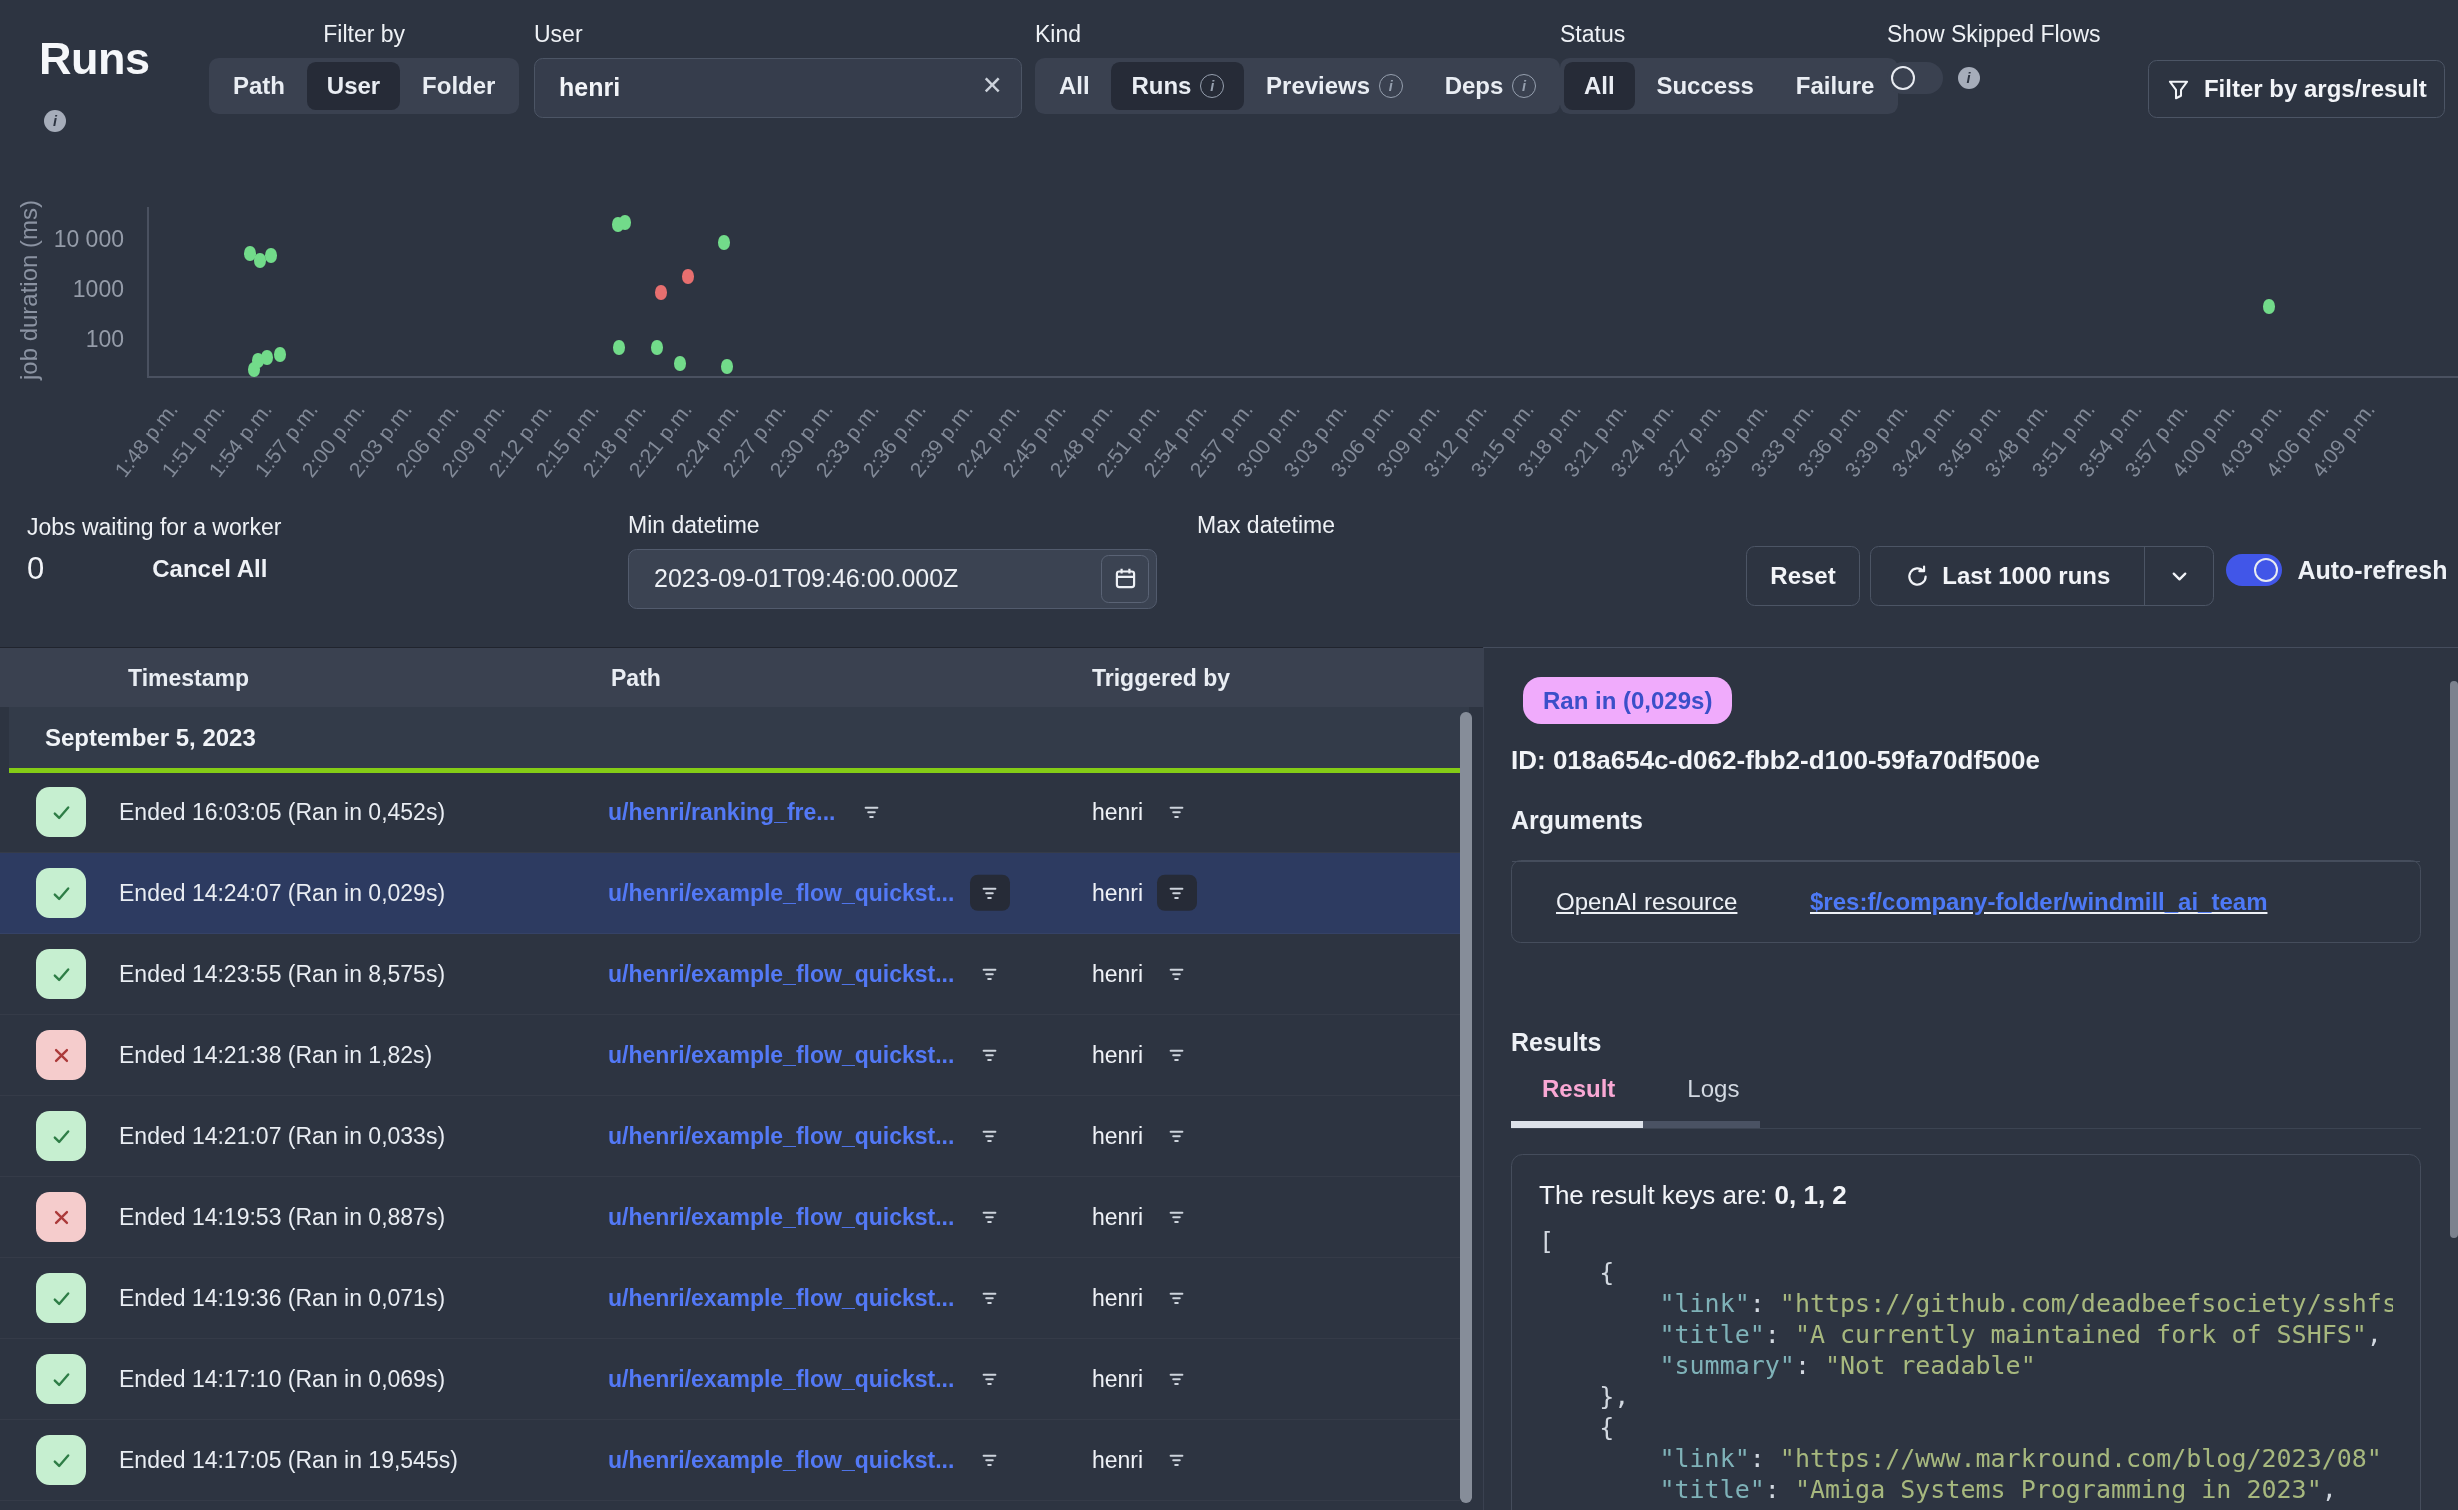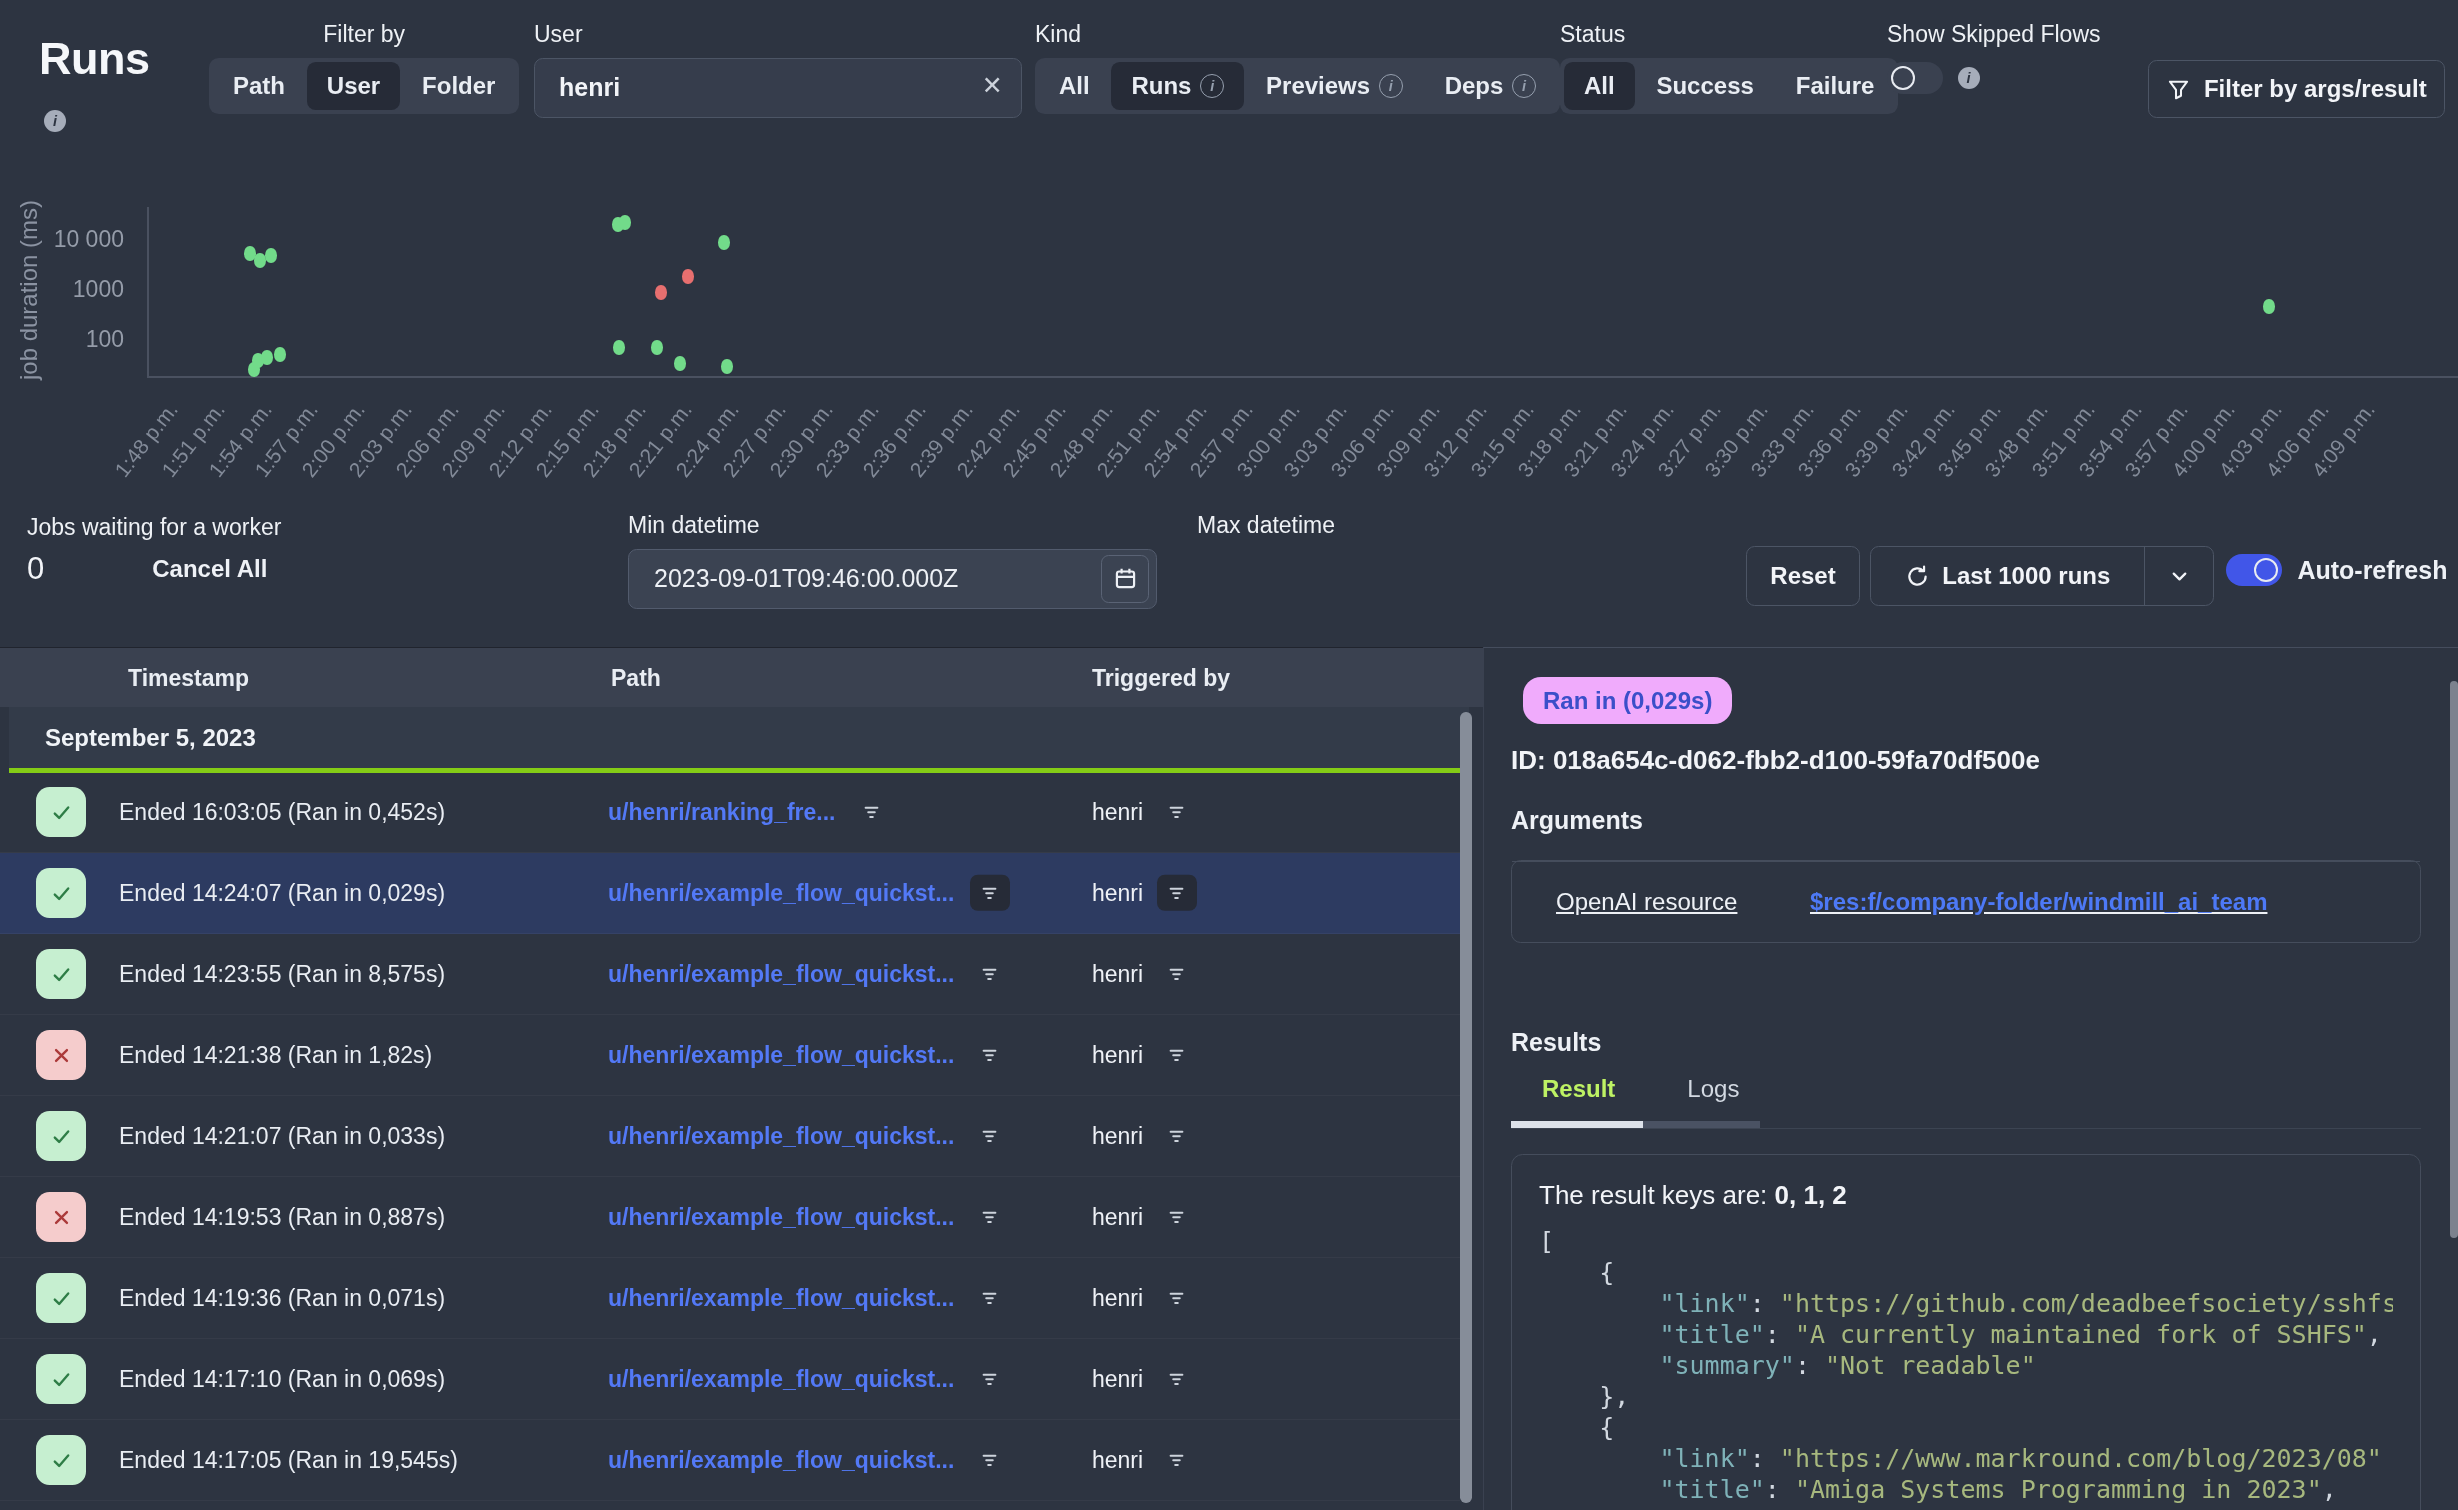--- a/index.html
+++ b/index.html
@@ -93,21 +93,21 @@
                        display:flex; align-items:center; }
   #args-table .thead span { font-size:24px; font-weight:600; }
   #args-table .c1 { margin-left:44px; width:254px; }
   #args-table .trowa { height:81px; position:relative; display:flex; align-items:center;
                        border-top:1px solid #454d5c;text-decoration:underline; }
   #args-table .cellv { font-size:24px; }
   .arg-link { color:#4d79f6; font-size:24px; font-weight:600; cursor:pointer; }
   #expand-ic { position:absolute; right:21px; top:16.4px; cursor:pointer; }
   #results-h { left:27px; top:380px; font-size:25px; font-weight:700; }
   #tabs { left:27px; top:427px; display:flex; }
-  #tab-result { margin-left:31px; font-size:24px; font-weight:600; color:#bef264; cursor:pointer; }
+  #tab-result { margin-left:31px; font-size:24px; font-weight:600; color:#f9a8d4; cursor:pointer; }
   #tab-logs { margin-left:72px; font-size:24px; font-weight:400; color:#d3d9e2; cursor:pointer; }
   #tabbars { left:27px; top:473px; width:910px; height:6.8px; position:absolute; }
   #tabbars .b1 { position:absolute; left:0; top:0; width:132px; height:6.8px; background:#dde2ea; }
   #tabbars .b2 { position:absolute; left:132px; top:0; width:117px; height:6.8px; background:#4a5263; }
   #tabbars .hl { position:absolute; left:0; bottom:-1px; width:910px; height:1px; background:#3c4452; }
   #json-box { left:27px; top:506px; width:910px; height:1023px; border:1px solid #454d5c;
               border-radius:11.6px; padding:25px 27px; overflow:hidden; }
   #json-intro { font-size:26px; color:#f2f4f8; }
   #json-intro b { font-weight:700; }
   #json-pre { margin-top:15.4px; font-family:"DejaVu Sans Mono", monospace; font-size:25px;

